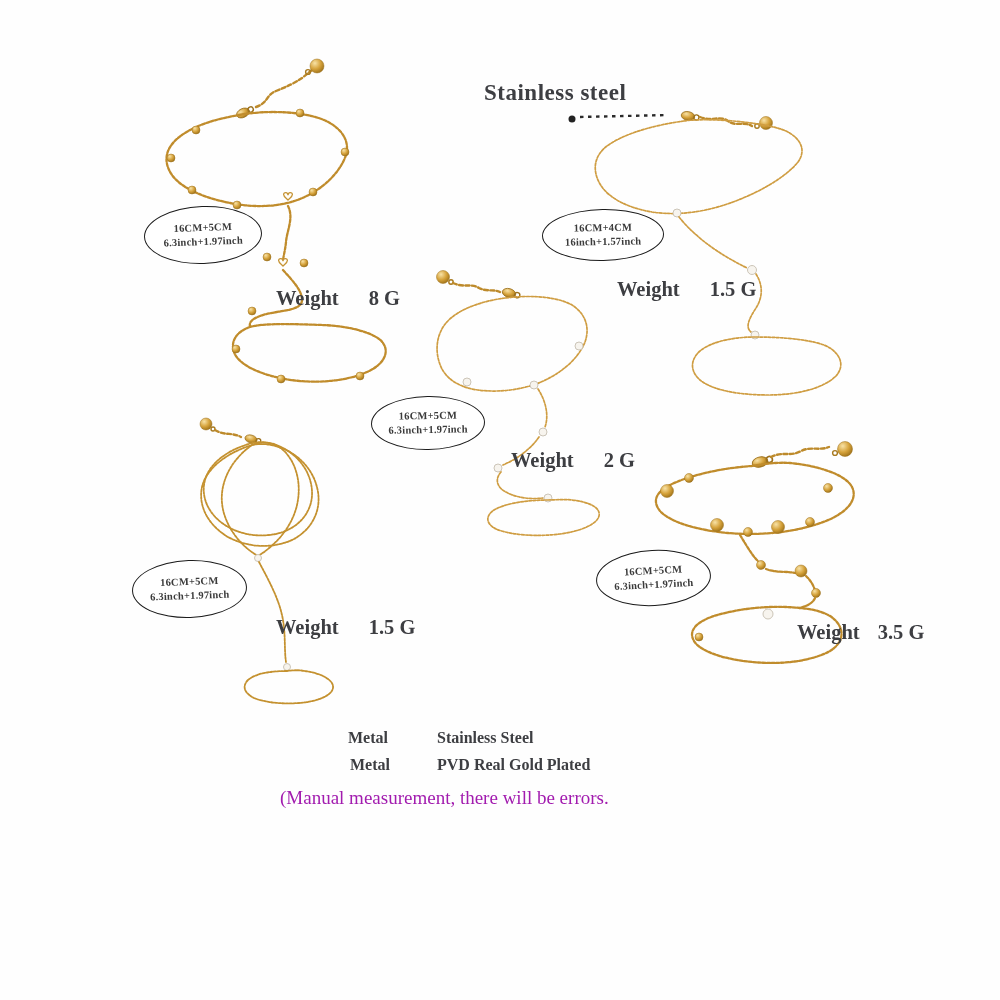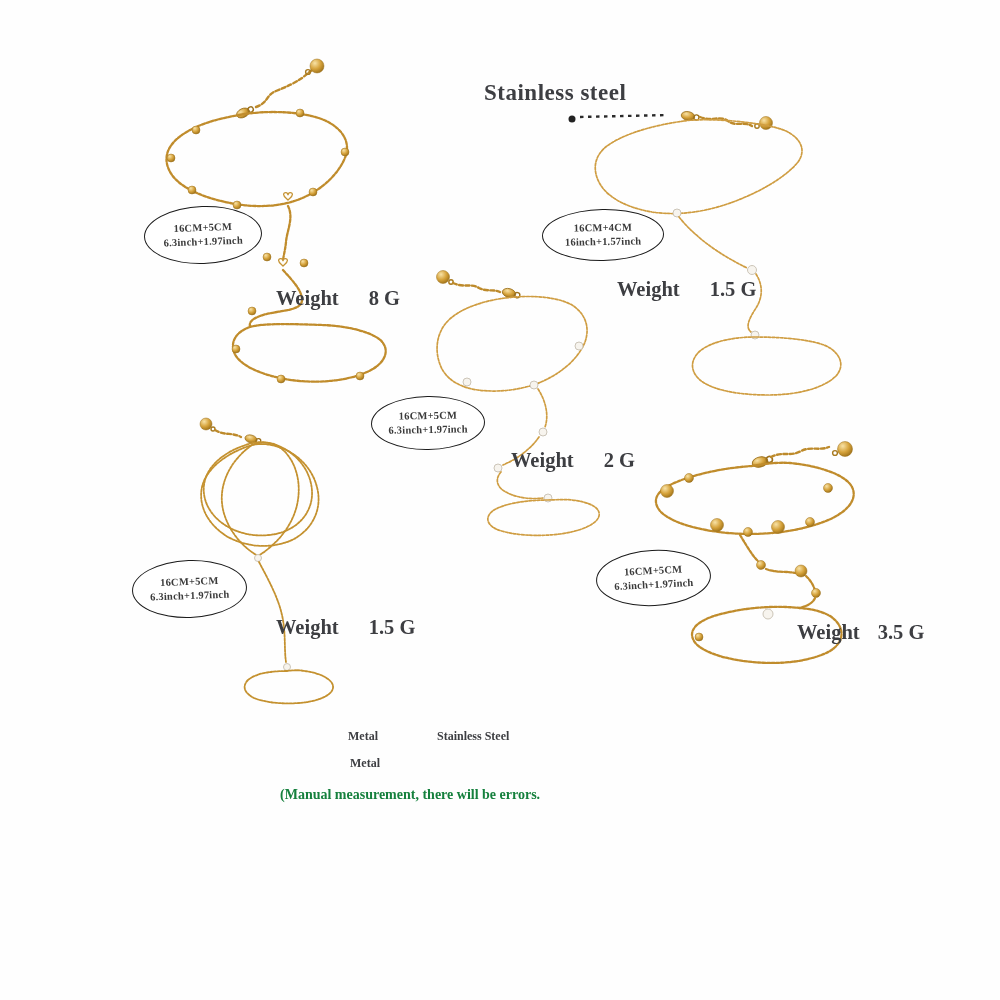--- a/index.html
+++ b/index.html
@@ -4,22 +4,22 @@
 <style>
   *{margin:0;padding:0;box-sizing:border-box}
   html,body{width:1000px;height:1000px;background:#fff}
   body{font-family:"Liberation Serif","DejaVu Serif",serif}
   .canvas{position:relative;width:1000px;height:1000px;background:#fefefe;overflow:hidden}
   .art{position:absolute;left:0;top:0;z-index:1}
   .title{position:absolute;left:484px;top:80px;font-size:23px;font-weight:bold;color:#3d3e42;letter-spacing:.5px;z-index:2}
   .oval{position:absolute;border:1.6px solid #1b1b1b;border-radius:50%;background:#fff;display:flex;flex-direction:column;align-items:center;justify-content:center;text-align:center;color:#3b3b3b;font-weight:bold;line-height:1.35;z-index:3}
   .oval span{font-size:10.5px;letter-spacing:.2px;white-space:nowrap}
   .weight{position:absolute;display:flex;column-gap:30px;font-weight:bold;font-size:20.5px;color:#3d3e42;z-index:2;white-space:nowrap}
-  .spec-label,.spec-value{position:absolute;font-weight:bold;font-size:12px;color:#3d3e42;z-index:2;white-space:nowrap}
-  .disc-line{position:absolute;font-weight:bold;font-size:14px;color:#15803d;z-index:2;white-space:nowrap}
+  .spec-label,.spec-value{position:absolute;font-weight:bold;font-size:16px;color:#3d3e42;z-index:2;white-space:nowrap}
+  .disc-line{position:absolute;font-weight:normal;font-size:19px;color:#a21caf;z-index:2;white-space:nowrap}
   
   .ch{fill:none;stroke:#c08c2c;stroke-width:2.3;stroke-dasharray:3 1.6;stroke-linecap:round}
   .cht{fill:none;stroke:#cf9d42;stroke-width:1.7;stroke-dasharray:2.6 1.5;stroke-linecap:round}
   .ch4{fill:none;stroke:#c4912f;stroke-width:1.8;stroke-dasharray:2.4 1.3;stroke-linecap:round}
   .chx{fill:none;stroke:#bd8a2b;stroke-width:2.4;stroke-dasharray:4 2.4;stroke-linecap:round}
   .bead{fill:url(#beadG);stroke:#9c701c;stroke-width:.5}
   .pearl{fill:#f7f4ee;stroke:#ccc5b8;stroke-width:1}
   .heart{fill:#fffdf8;stroke:#c59334;stroke-width:1.3}
   .ring{fill:none;stroke:#a87a20;stroke-width:1.4}
 </style>
@@ -189,16 +189,17 @@
     <span>1.5 G</span>
   </div>
   <div class="weight" style="left:797px;top:621px;column-gap:18px">
     <span>Weight</span>
     <span>3.5 G</span>
   </div>
 
   <span class="spec-label" style="left:348px;top:729px">Metal</span>
   <span class="spec-value" style="left:437px;top:729px">Stainless Steel</span>
   <span class="spec-label" style="left:350px;top:756px">Metal</span>
+  <span class="spec-value" style="left:437px;top:756px">PVD Real Gold Plated</span>
 
   <span class="disc-line" style="left:280px;top:787px">(Manual measurement, there will be errors.</span>
 
 </div>
 
 </body></html>

